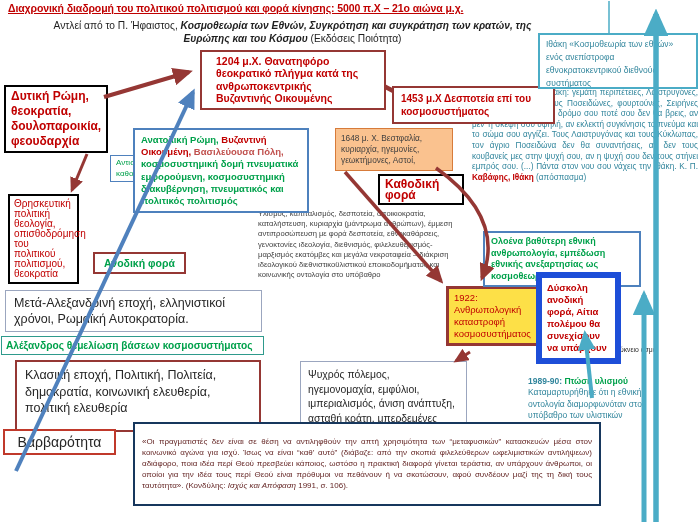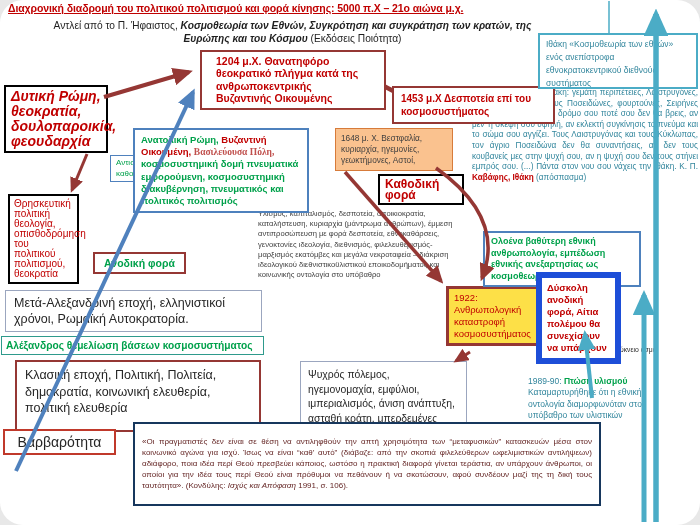--- a/index.html
+++ b/index.html
@@ -1,32 +1,32 @@
 <!DOCTYPE html>
 <html><head>
 <meta charset="utf-8">
 <style>
   html,body{margin:0;padding:0;background:#e8e8e8;}
   #canvas{position:relative;width:700px;height:525px;background:#ffffff;overflow:hidden;
-          font-family:"Liberation Sans","DejaVu Sans",sans-serif;border-radius:23px;}
+          font-family:"Liberation Sans","DejaVu Sans",sans-serif;}
   .abs{position:absolute;box-sizing:border-box;}
   .box{position:absolute;box-sizing:border-box;background:#ffffff;z-index:3;}
   .para{position:absolute;box-sizing:border-box;z-index:1;}
   svg.arrows{position:absolute;left:0;top:0;pointer-events:none;}
   #arrow-low{z-index:2;}
   #arrow-high{z-index:6;}
 
   #title{left:8px;top:2px;width:580px;font-size:10.5px;font-weight:bold;color:#C00000;
          text-decoration:underline;letter-spacing:-0.1px;z-index:3;}
   #subtitle{left:30px;top:19px;width:525px;text-align:center;font-size:10.2px;line-height:13px;
             color:#1f1f1f;z-index:3;}
   .bi{font-weight:bold;font-style:italic;margin-top:34px;}
 
   #box-west-rome{left:4px;top:85px;width:104px;border:2.5px solid #000;padding:2px 5px;
-                 font-size:14px;font-weight:bold;color:#C00000;line-height:15px;font-style:italic;}
+                 font-size:12px;font-weight:bold;color:#C00000;line-height:15px;}
   #box-antistrofi{left:110px;top:155px;width:78px;border:1.5px solid #4F81BD;padding:2px 5px;
                   font-size:8px;color:#00A14B;line-height:10.5px;}
   #box-thriskeftiki{left:8px;top:194px;width:71px;border:2.5px solid #000;padding:3px 4px;
                     font-size:10px;color:#C00000;line-height:10px;}
   #box-1204{left:200px;top:50px;width:186px;border:2.5px solid #953734;padding:3px 14px;
             font-size:10.5px;font-weight:bold;color:#C00000;line-height:12.4px;}
   #box-1453{left:392px;top:86px;width:163px;border:2.5px solid #953734;padding:4px 7px;
             font-size:10px;font-weight:bold;color:#C00000;line-height:13px;}
   #box-1648{left:335px;top:128px;width:118px;background:#FAC28F;border:1.8px solid #D77B3A;
             padding:4px 5px;font-size:8.3px;color:#3F3F3F;line-height:11px;}
@@ -52,27 +52,27 @@
              padding:12px 7px;font-size:8px;color:#632423;line-height:11px;text-align:justify;}
   #box-1922{left:446px;top:286px;width:101px;border:3px solid #953734;background:#fde047;
             padding:3px 5px;font-size:9.5px;font-weight:normal;color:#C00000;line-height:12px;}
   #box-oloena{left:483px;top:231px;width:158px;border:2px solid #4E81BD;padding:3px 6px;
               font-size:9px;font-weight:bold;color:#00A14B;line-height:11.5px;}
   #box-dyskoli{left:536px;top:272px;width:85px;border:6px solid #1d4ed8;padding:4px 5px;
                font-size:9.5px;font-weight:bold;color:#C00000;line-height:12px;}
   #text-donkix{left:538px;top:345px;width:130px;font-size:6.8px;color:#262626;line-height:9px;z-index:1;}
   #text-1989{left:528px;top:376px;width:126px;font-size:8.5px;color:#31859C;line-height:11.3px;z-index:1;}
   #text-1989 .g{color:#00A14B;font-weight:bold;}
-  #text-1989 .b{font-weight:normal;}
+  #text-1989 .b{font-weight:bold;}
   #box-ithaki{left:538px;top:33px;width:160px;height:56px;border:2px solid #4BACC6;padding:3px 6px;
               font-size:8.5px;color:#31859C;line-height:13px;overflow:hidden;}
   #para-ithaca{left:472px;top:88px;width:226px;font-size:8.2px;color:#31859C;line-height:10.6px;
                text-align:justify;}
   .red-b{color:#C00000;font-weight:bold;}
-  .crim{color:#C0504D;font-family:Liberation Serif, serif;}
+  .crim{color:#C0504D;}
   .it{font-style:italic;}
 </style>
 </head>
 <body>
 
 <div id="canvas">
 
   <svg id="arrow-low" class="arrows" width="700" height="525" viewBox="0 0 700 525">
     <defs>
       <marker id="l-red" markerWidth="5" markerHeight="4.5" refX="4" refY="2.25" orient="auto" markerUnits="strokeWidth">

